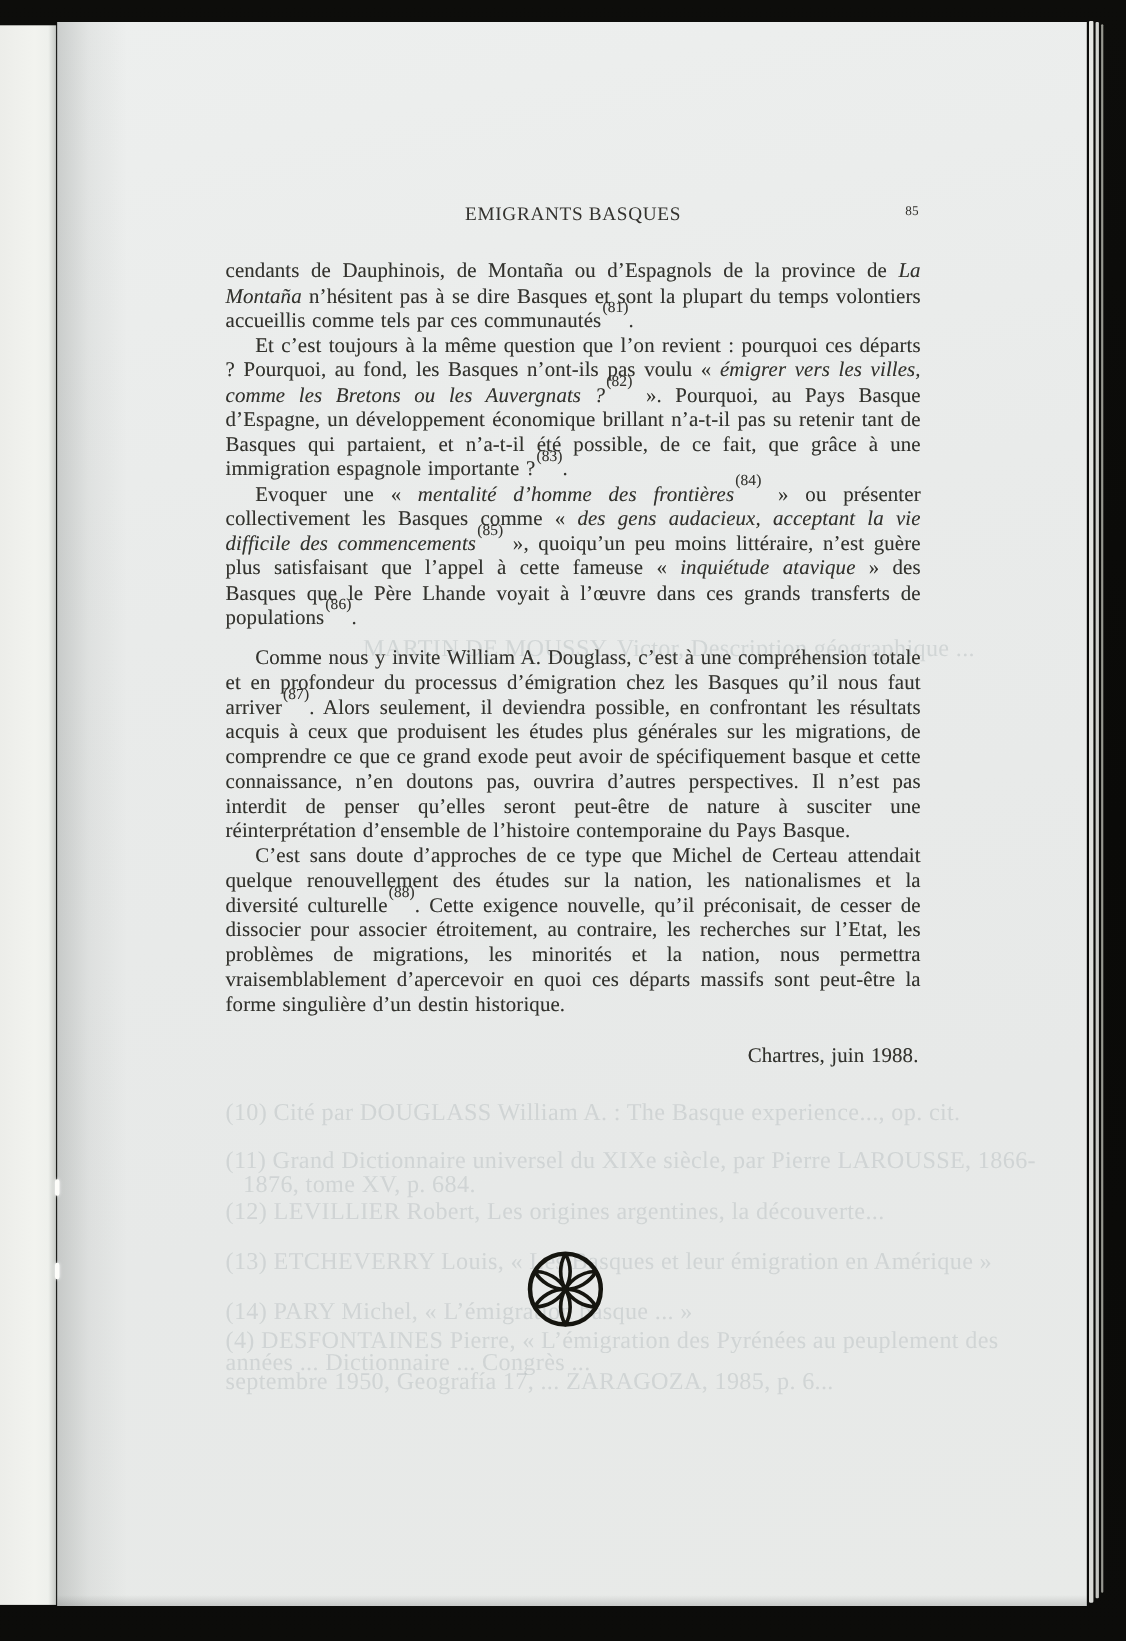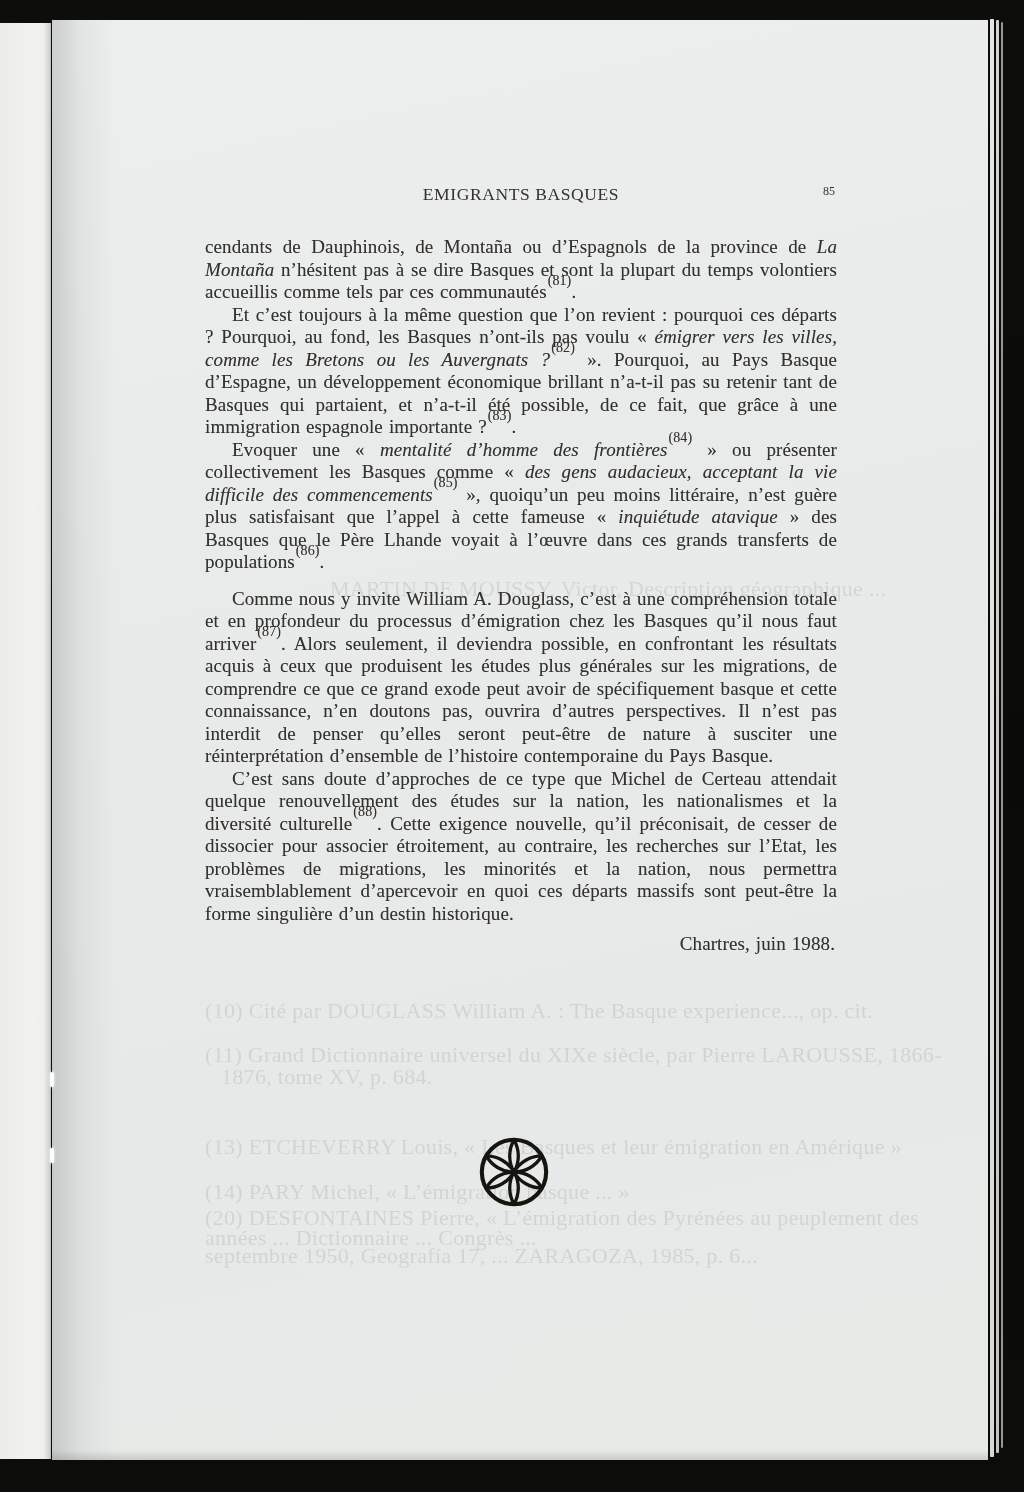--- a/index.html
+++ b/index.html
@@ -34,21 +34,21 @@
   .head-num{position:absolute;right:2px;top:0;font-size:12px;}
   
   .text-block{position:absolute;left:153px;top:216px;width:632px;z-index:2;
     font-size:19px;line-height:22.5px;text-align:justify;letter-spacing:.1px;word-spacing:.06em;
     color:#32322d;text-shadow:0 0 .5px rgba(52,52,46,.35);}
   .para{margin:0;}
   .para.indent{text-indent:27px;}
   .para.gap{margin-top:14px;}
   .it{font-style:italic;}
   sup.ref{font-size:14px;line-height:0;position:relative;top:-6px;padding-left:1px;}
-  .dateline{margin-top:8px;text-align:right;padding-right:2px;}
+  .dateline{margin-top:24px;text-align:right;padding-right:2px;}
   
   .rosette{position:absolute;left:423px;top:1112px;z-index:3;}
   
   .ghosts{position:absolute;inset:0;z-index:1;pointer-events:none;}
   .ghost-line{position:absolute;white-space:nowrap;font-size:22px;letter-spacing:.3px;
     color:rgba(96,110,120,.17);filter:blur(.3px);}
 </style>
 </head>
 <body>
 
@@ -56,23 +56,24 @@
 
   <div class="left-page"></div>
 
   <div class="page">
 
     <div class="ghosts">
         <div class="ghost-line" style="top: 556px; left: 278px;">MARTIN DE MOUSSY, Victor, Description géographique ...</div>
         <div class="ghost-line" style="top: 978px; left: 153px;">(10) Cité par DOUGLASS William A. : The Basque experience..., op. cit.</div>
         <div class="ghost-line" style="top: 1022px; left: 153px;">(11) Grand Dictionnaire universel du XIXe siècle, par Pierre LAROUSSE, 1866-</div>
         <div class="ghost-line" style="top: 1044px; left: 169px;">1876, tome XV, p. 684.</div>
+        <div class="ghost-line" style="top: 1068px; left: 153px;">(12) LEVILLIER Robert, Les origines argentines, la découverte...</div>
         <div class="ghost-line" style="top: 1114px; left: 153px;">(13) ETCHEVERRY Louis, « Les Basques et leur émigration en Amérique »</div>
         <div class="ghost-line" style="top: 1159px; left: 153px;">(14) PARY Michel, « L’émigration basque ... »</div>
-        <div class="ghost-line" style="top: 1185px; left: 153px;">(20) DESFONTAINES Pierre, « L’émigration des Pyrénées au peuplement des</div>
+        <div class="ghost-line" style="top: 1185px; left: 153px;">(4) DESFONTAINES Pierre, « L’émigration des Pyrénées au peuplement des</div>
         <div class="ghost-line" style="top: 1205px; left: 153px;">années ... Dictionnaire ... Congrès ...</div>
         <div class="ghost-line" style="top: 1223px; left: 153px;">septembre 1950, Geografía 17, ... ZARAGOZA, 1985, p. 6...</div>
       </div>
 
     <div class="running-head">
       <span class="head-title">EMIGRANTS BASQUES</span>
       <span class="head-num">85</span>
     </div>
 
     <div class="text-block">

